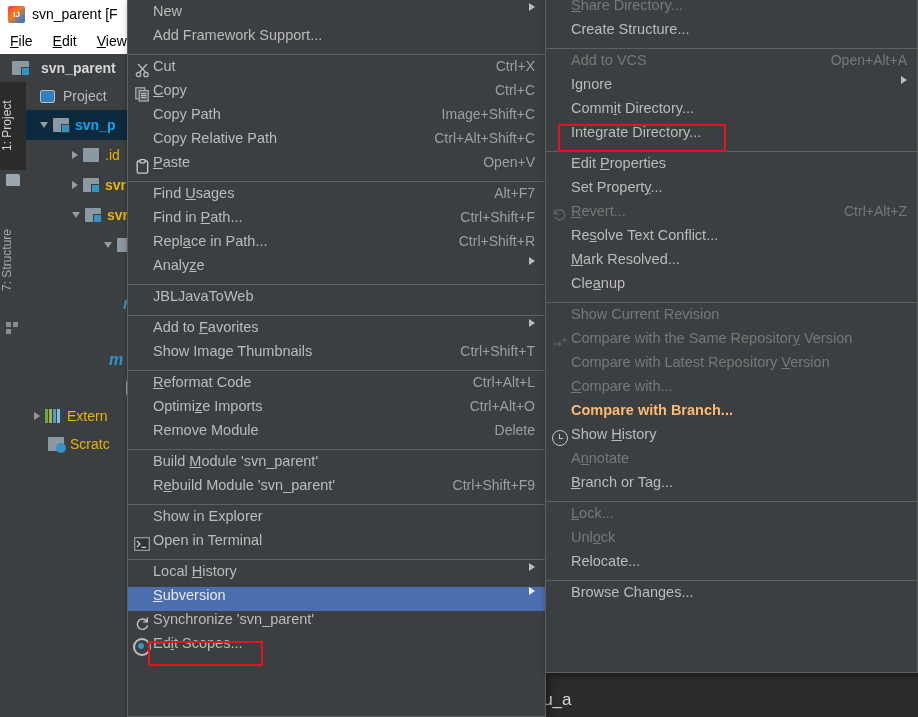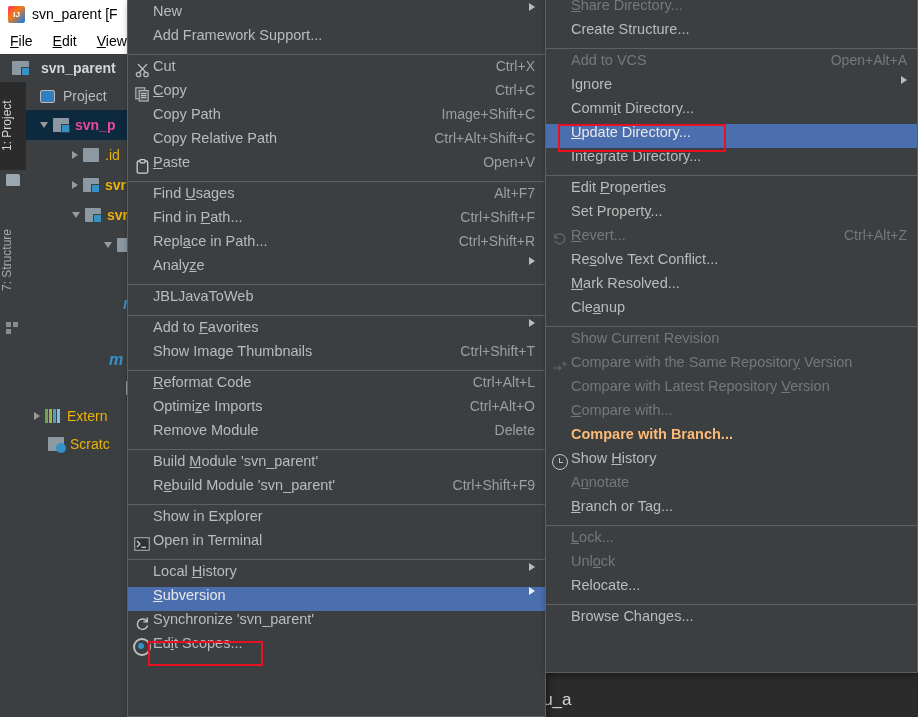--- a/index.html
+++ b/index.html
@@ -110,21 +110,21 @@
   .ico.file{background:#9AA7B0;border-radius:1px;position:relative;}
   .ico.file:after{content:"";position:absolute;right:1px;bottom:1px;width:5px;height:4px;background:#3C3F41;}
   .ico.lib{background:
      linear-gradient(#6EA44B,#6EA44B) 0 0/3px 14px no-repeat,
      linear-gradient(#A6B04B,#A6B04B) 4px 0/3px 14px no-repeat,
      linear-gradient(#5A9CBF,#5A9CBF) 8px 0/3px 14px no-repeat,
      linear-gradient(#7EC0E0,#7EC0E0) 12px 0/3px 14px no-repeat;}
   .ico.scratch{background:#8C99A3;border-radius:1px;}
   .ico.scratch:after{content:"";position:absolute;right:-2px;bottom:-2px;width:10px;height:10px;border-radius:50%;background:#3592C4;}
   .row .txt{color:#eab308;}
-  .row.sel .txt{font-weight:bold;color:#ec4899;}
+  .row.sel .txt{font-weight:bold;color:#0ea5e9;}
   .row .txt.bold{font-weight:bold;}
 
   
   .editor{
     position:absolute;left:386px;top:82px;width:532px;height:635px;
     background:#2B2B2B;
   }
   .code-line{
     position:absolute;font-family:"Liberation Serif",serif;font-size:17px;
     color:#A9B7C6;white-space:nowrap;
@@ -485,24 +485,20 @@
   </div>
   <div class="mitem">
     <span class="micon"></span>
     <span class="mlabel">Ignore</span>
     <span class="msub"></span>
   </div>
   <div class="mitem">
     <span class="micon"></span>
     <span class="mlabel">Comm<u>i</u>t Directory...</span>
   </div>
-  <div class="mitem hl" id="row-update-dir">
-    <span class="micon"></span>
-    <span class="mlabel"><u>U</u>pdate Directory...</span>
-  </div>
   <div class="mitem">
     <span class="micon"></span>
     <span class="mlabel">Inte<u>g</u>rate Directory...</span>
   </div>
 
   <div class="msep"></div>
 
   <div class="mitem">
     <span class="micon"></span>
     <span class="mlabel">Edit <u>P</u>roperties</span>

